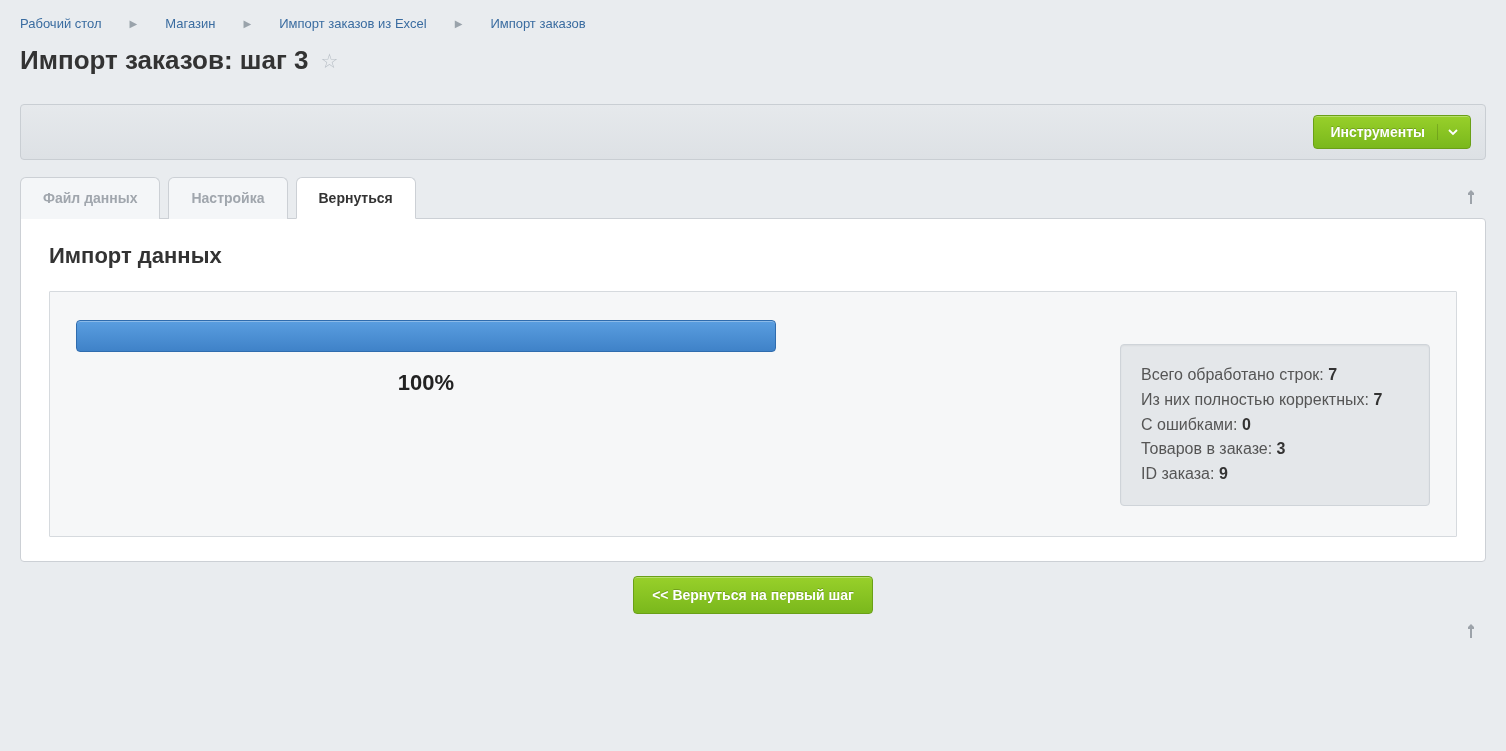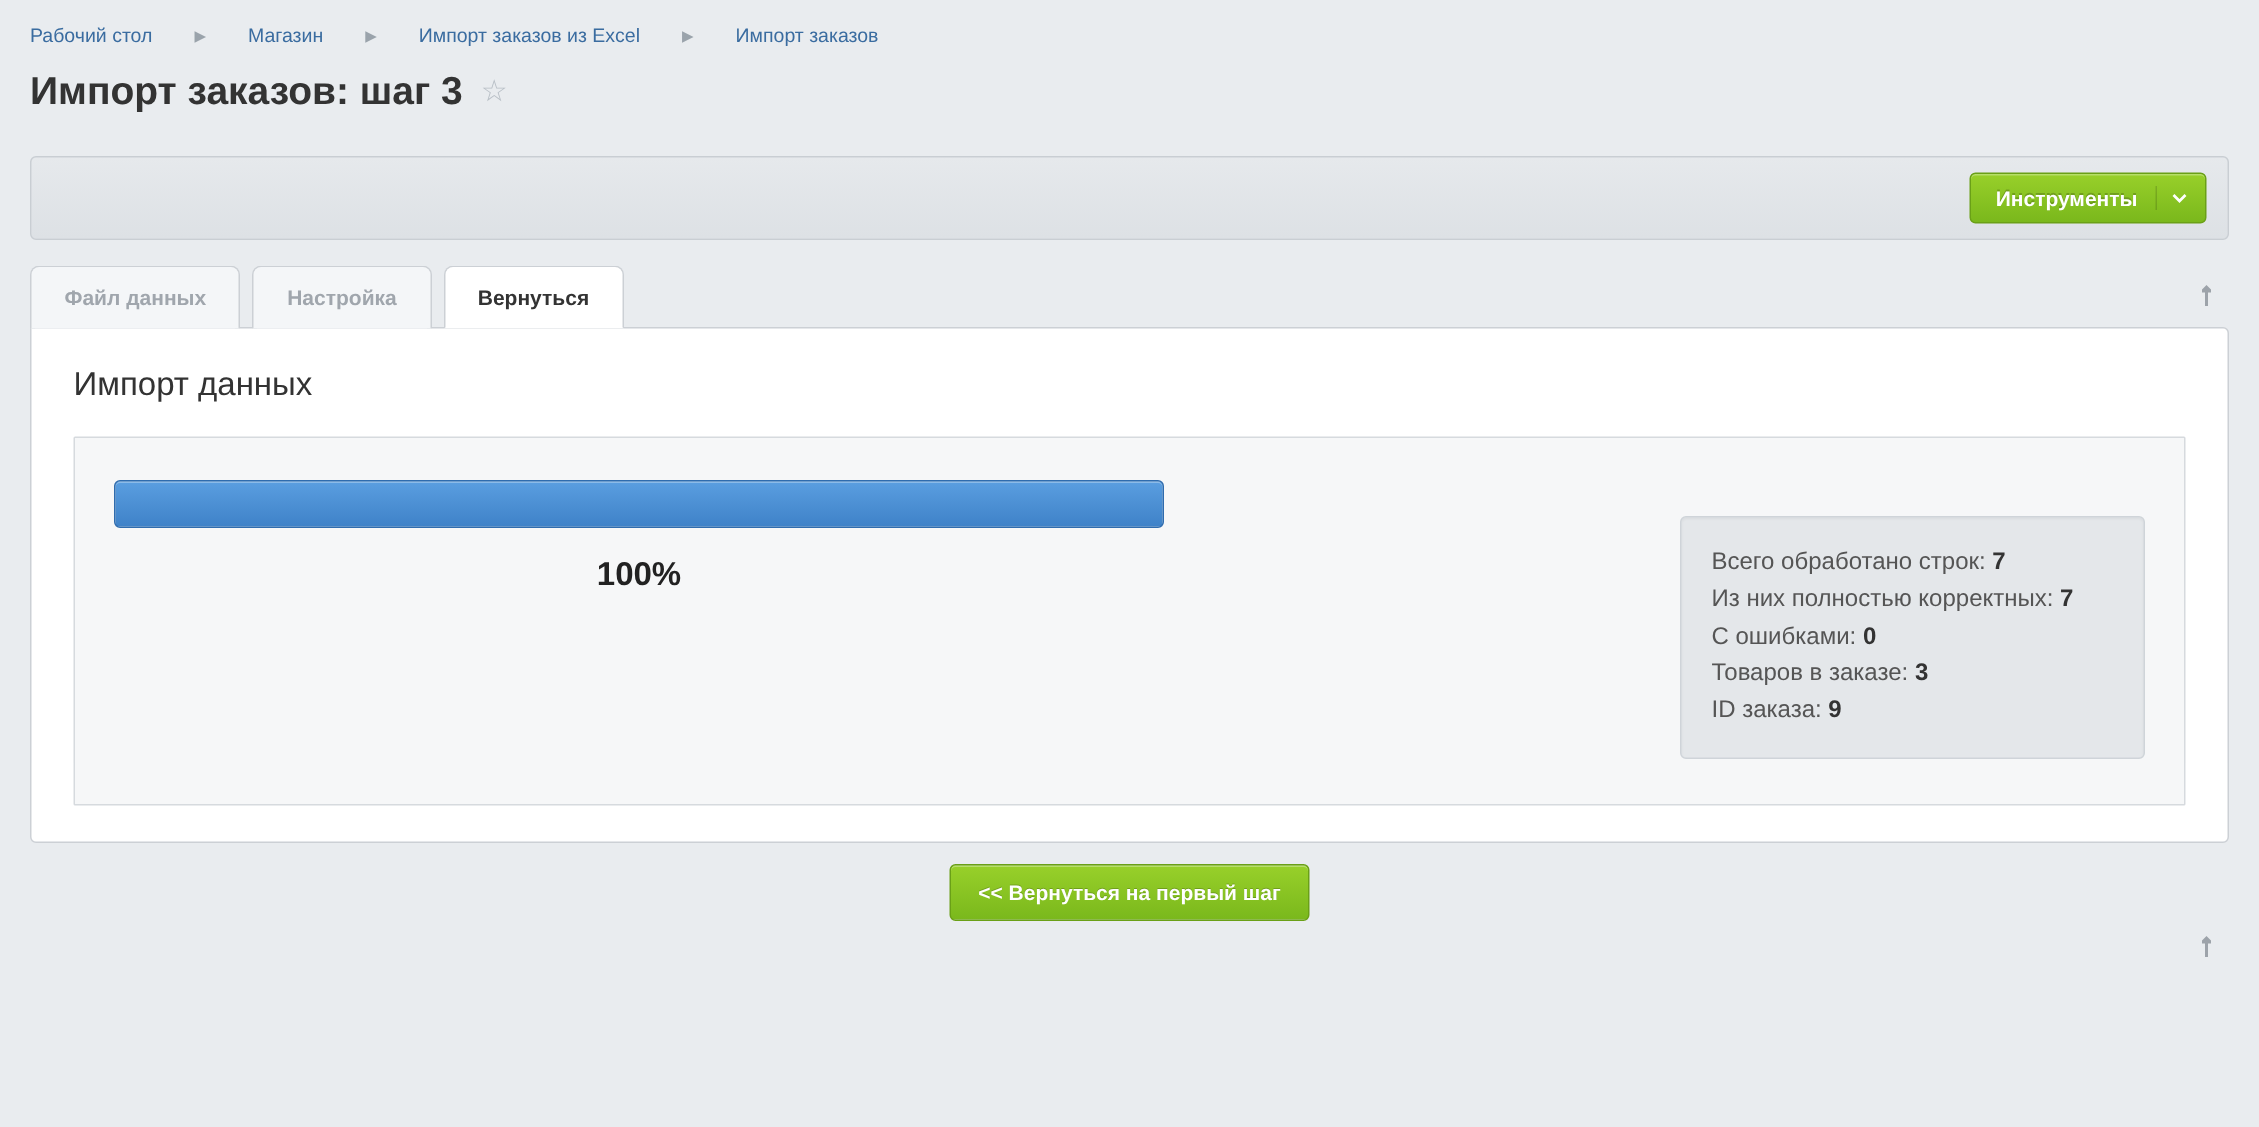--- a/index.html
+++ b/index.html
@@ -114,21 +114,21 @@
 
     
     .panel {
       background: #fff;
       border: 1px solid #ccd0d5;
       border-radius: 0 4px 4px 4px;
       padding: 24px 28px;
     }
     .panel h2 {
       font-size: 22px;
-      font-weight: 400;
+      font-weight: 700;
       color: #333;
       margin-bottom: 22px;
     }
 
     
     .inner-box {
       background: #f6f7f8;
       border: 1px solid #d6dade;
       border-radius: 1px;
       padding: 28px 26px 30px 26px;

